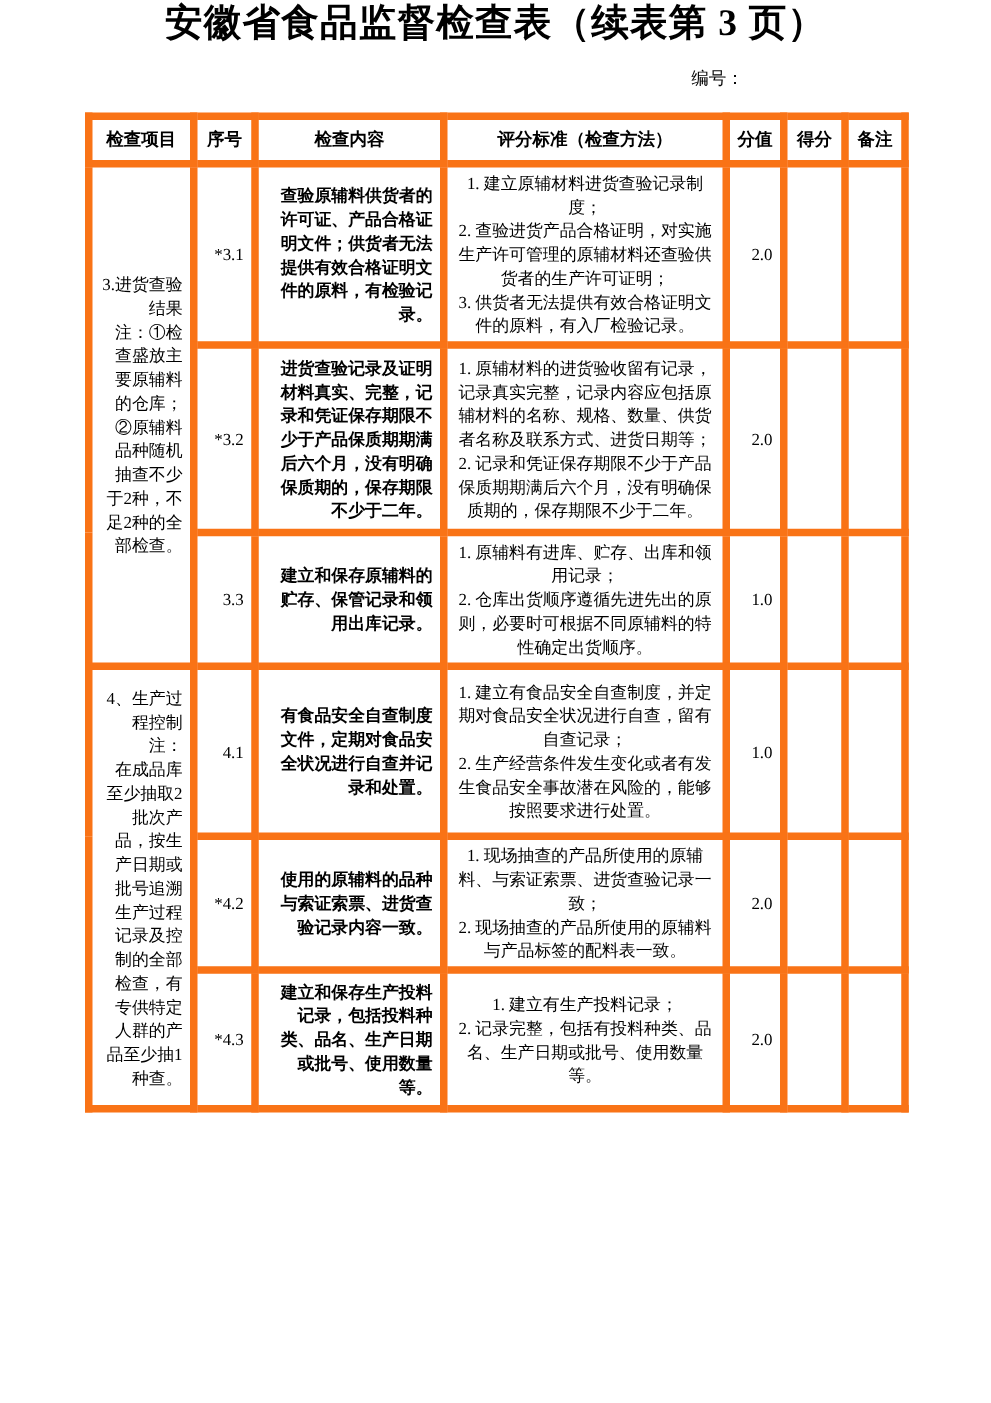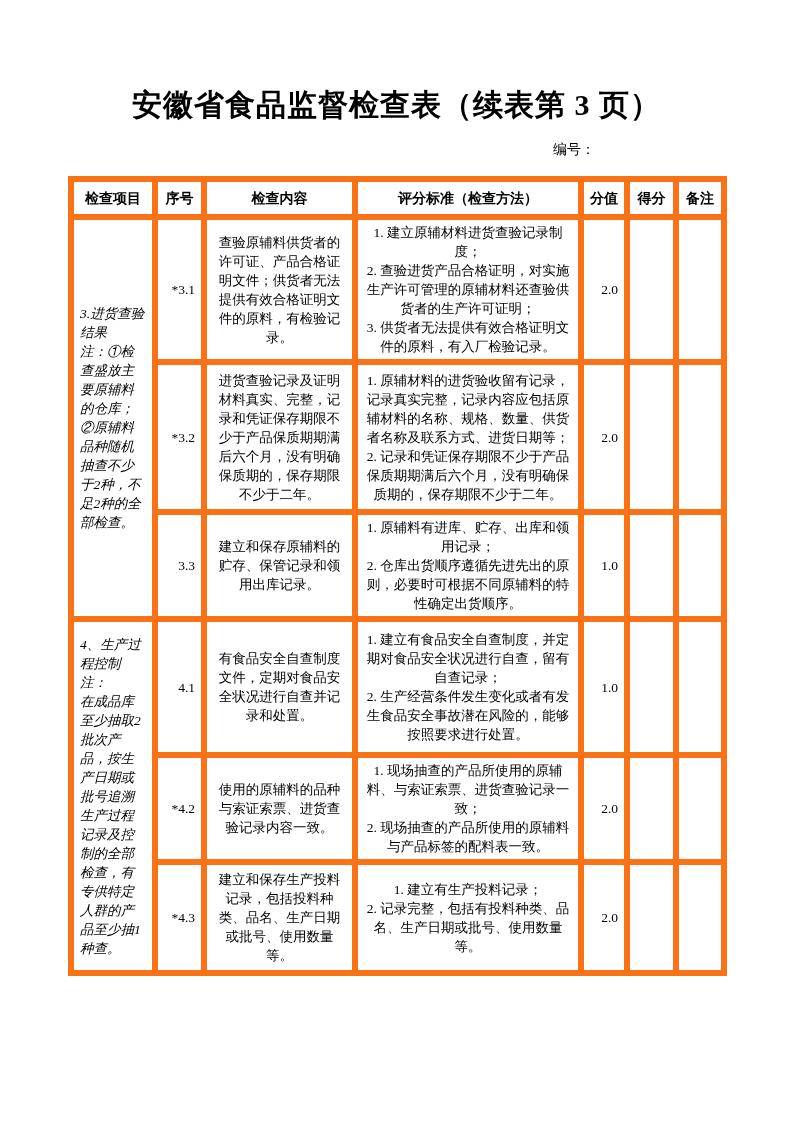--- a/index.html
+++ b/index.html
@@ -8,21 +8,20 @@
     width: 793px;
     height: 1122px;
     margin: 0 auto;
     background: #ffffff;
     color: #000000;
     font-family: "Liberation Serif", "DejaVu Serif", serif;
     overflow: hidden;
   }
   .title {
     margin: 0;
-    padding-top: 86px;
     text-align: center;
     font-size: 30px;
     line-height: 38px;
     font-weight: bold;
     letter-spacing: 1px;
   }
   .subtitle {
     margin: 6px 0 0 0;
     text-align: center;
     font-size: 20px;
@@ -59,31 +58,31 @@
     vertical-align: middle;
     overflow: hidden;
   }
   table.check th {
     font-weight: bold;
     text-align: center;
     height: 26px;
     font-size: 14px;
   }
   td.item-cell {
-    text-align: left;
+    text-align: right;
     white-space: pre-line;
     padding: 4px 7px;
-    font-style: italic;
   }
   td.seq-cell, td.score-cell {
     text-align: right;
   }
   td.content-cell {
-    text-align: center;
+    text-align: right;
     padding: 4px 9px;
+    font-weight: bold;
   }
   td.criteria-cell {
     text-align: center;
     white-space: pre-line;
     padding: 4px 6px;
   }
   tr.rh-31 { height: 126px; }
   tr.rh-32 { height: 150px; }
   tr.rh-33 { height: 98px; }
   tr.rh-41 { height: 136px; }

